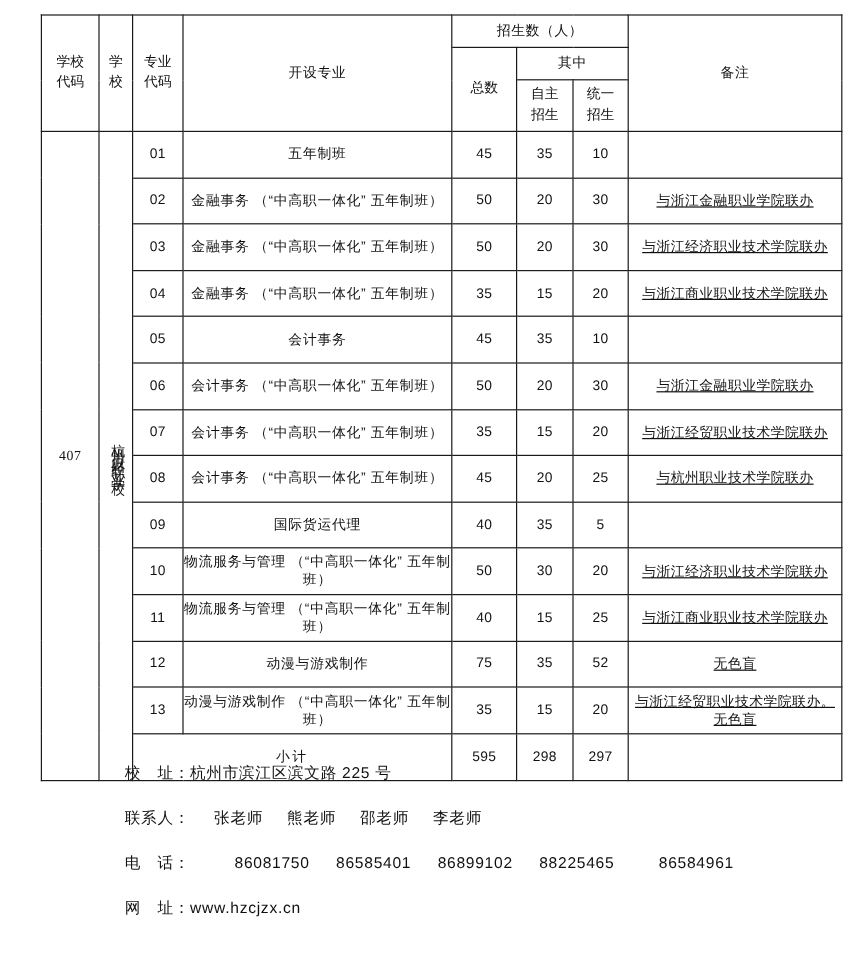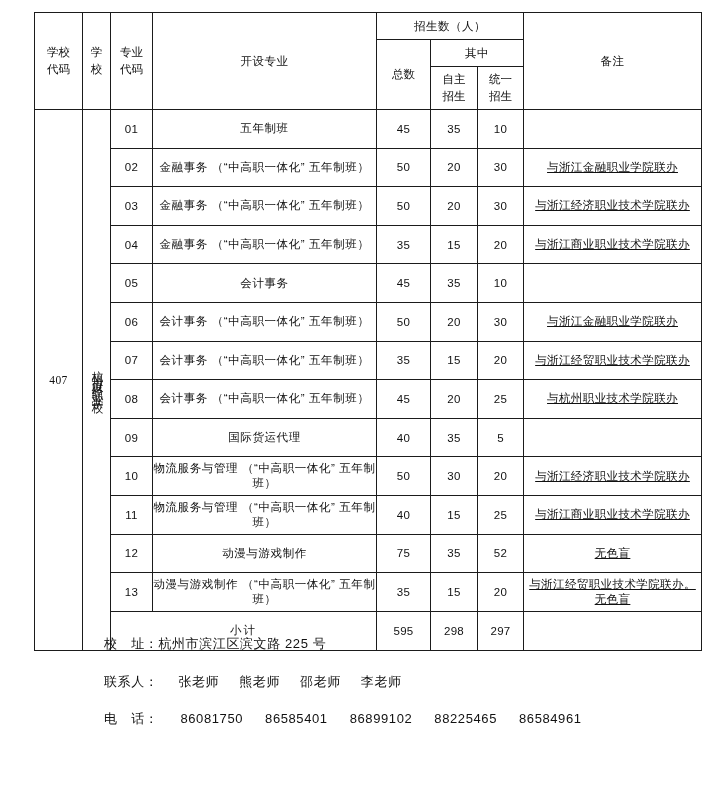--- a/index.html
+++ b/index.html
@@ -130,21 +130,21 @@
     letter-spacing: 0.6px;
     margin-bottom: 22px;
     white-space: pre;
     line-height: 1.2;
   }
   .finfo .lbl {
     display: inline-block;
   }
   .finfo .val { display: inline; }
   .phones span { margin-right: 22px; }
-  .phones span:last-child { margin-right: 0; }
+  .phones span:last-child { margin-right: 0; margin-left: 15px; }
   .contacts span { margin-right: 20px; }
   .contacts span:last-child { margin-right: 0; margin-top: 17px; }
 </style>
 </head>
 <body>
 
 <div class="page">
 
   <table class="enroll">
     <colgroup>
@@ -302,15 +302,16 @@
           <td class="num">297</td>
           <td class="remark"></td>
         </tr>
       </tbody>
   </table>
 
   <div class="footer">
     <div class="finfo"><span class="lbl">校　址：</span><span class="val">杭州市滨江区滨文路 225 号</span></div>
     <div class="finfo contacts"><span class="lbl">联系人：</span><span class="val" id="contacts-list"><span>张老师</span><span>熊老师</span><span>邵老师</span><span>李老师</span></span></div>
     <div class="finfo phones"><span class="lbl">电　话：</span><span class="val" id="phones-list"><span>86081750</span><span>86585401</span><span>86899102</span><span>88225465</span><span>86584961</span></span></div>
+    <div class="finfo"><span class="lbl">网　址：</span><span class="val">www.hzcjzx.cn</span></div>
   </div>
 
 </div>
 
 </body></html>

